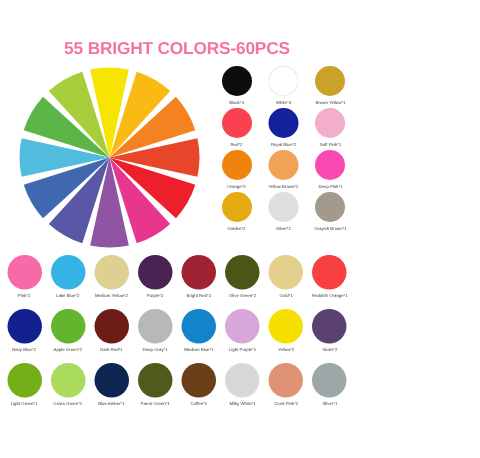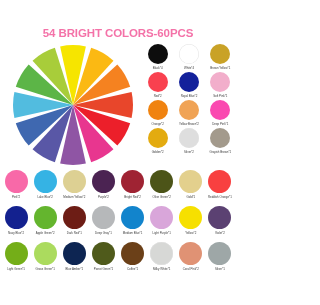--- a/index.html
+++ b/index.html
@@ -93,21 +93,21 @@
 
   
   #bottom-grid .dot { width: 23px; height: 23px; }
   #bottom-grid .lbl { margin-top: 2.5px; font-size: 2.9px; }
 </style>
 </head>
 <body style="background: rgb(255, 255, 255);">
 
 <div id="page">
 
-  <div id="title" style="color: rgb(244, 114, 168);">54 BRIGHT COLORS-60PCS</div>
+  <div id="title" style="color: rgb(244, 114, 168);">55 BRIGHT COLORS-60PCS</div>
 
   <div id="wheel-wrap">
     <svg viewBox="0 0 122 122">
       <g id="wheel-segments">
           <path d="M 61 61 L 48.12 2.40 A 60 60 0 0 1 73.88 2.40 Z" fill="#f6e500"></path>
           <path d="M 61 61 L 79.14 3.81 A 60 60 0 0 1 101.46 16.69 Z" fill="#fbb913"></path>
           <path d="M 61 61 L 105.31 20.54 A 60 60 0 0 1 118.19 42.86 Z" fill="#f58220"></path>
           <path d="M 61 61 L 119.60 48.12 A 60 60 0 0 1 119.60 73.88 Z" fill="#e8462b"></path>
           <path d="M 61 61 L 118.19 79.14 A 60 60 0 0 1 105.31 101.46 Z" fill="#ec1f2a"></path>
           <path d="M 61 61 L 101.46 105.31 A 60 60 0 0 1 79.14 118.19 Z" fill="#e8368f"></path>

